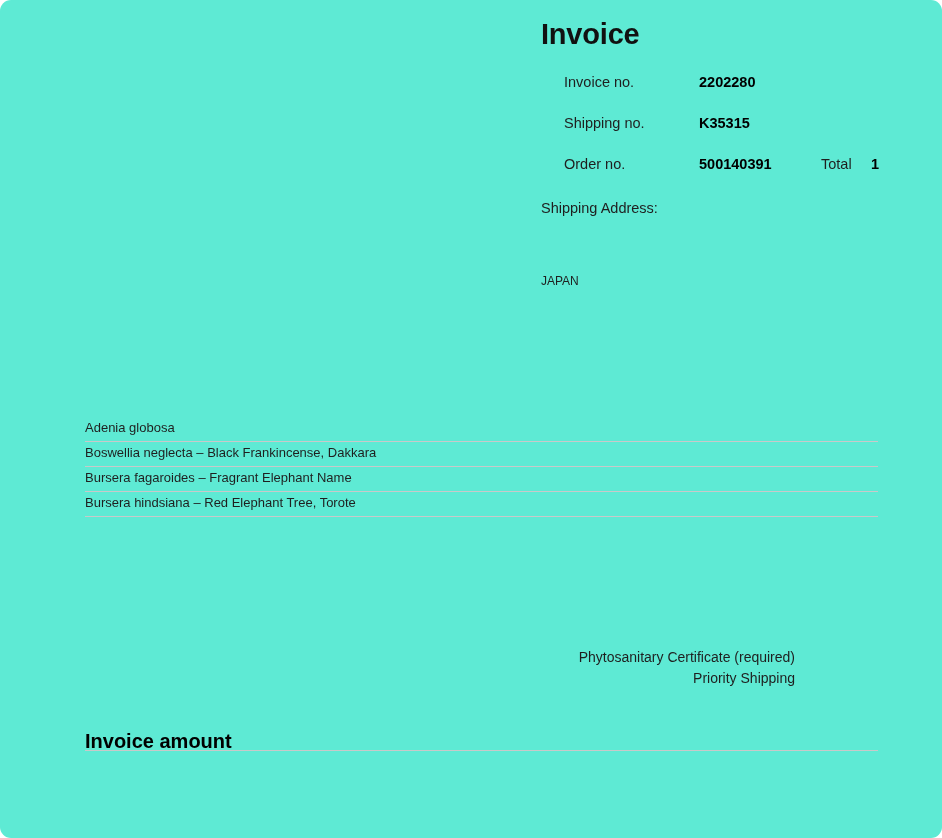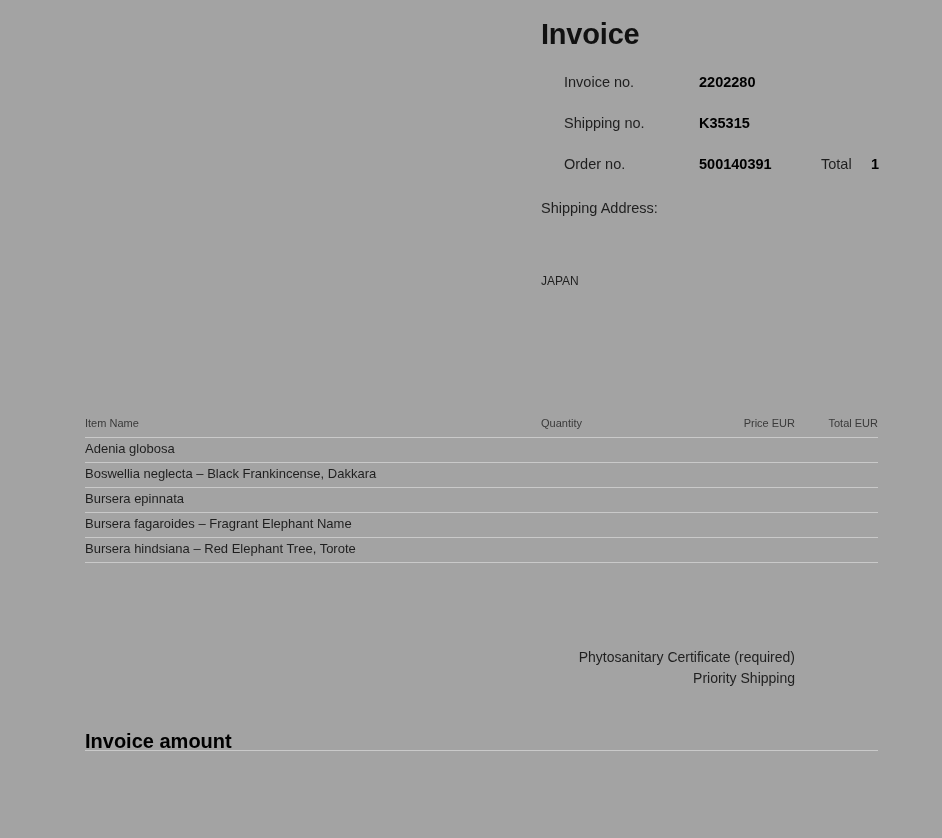--- a/index.html
+++ b/index.html
@@ -12,21 +12,22 @@
     height: 838px;
     position: relative;
     font-family: "Liberation Sans", sans-serif;
     color: #1a1a1a;
     -webkit-font-smoothing: antialiased;
   }
 
   .page {
     position: absolute;
     inset: 0;
-    background: #a3a3a3;
+    background: #5eead4;
+    border-radius: 11px;
   }
 
   
   .header-block {
     position: absolute;
     left: 541px;
     top: 20px;
     width: 350px;
   }
 
@@ -203,47 +204,35 @@
       <span class="meta-value">500140391</span>
       <span class="meta-page-label">Total</span>
       <span class="meta-page-value">1</span>
     </div>
   </div>
 
   <div class="shipping-label">Shipping Address:</div>
   <div class="shipping-address">JAPAN</div>
 
   <div class="items-table">
-    <div class="table-head">
-      <span class="th th-item">Item Name</span>
-      <span class="th th-qty">Quantity</span>
-      <span class="th th-price">Price EUR</span>
-      <span class="th th-total">Total EUR</span>
-    </div>
 
     <div class="item-row">
       <span class="cell cell-name">Adenia globosa</span>
       <span class="cell cell-qty"></span>
       <span class="cell cell-price"></span>
       <span class="cell cell-total"></span>
     </div>
 
     <div class="item-row">
       <span class="cell cell-name">Boswellia neglecta – Black Frankincense, Dakkara</span>
       <span class="cell cell-qty"></span>
       <span class="cell cell-price"></span>
       <span class="cell cell-total"></span>
     </div>
 
-    <div class="item-row">
-      <span class="cell cell-name">Bursera epinnata</span>
-      <span class="cell cell-qty"></span>
-      <span class="cell cell-price"></span>
-      <span class="cell cell-total"></span>
-    </div>
 
     <div class="item-row">
       <span class="cell cell-name">Bursera fagaroides – Fragrant Elephant Name</span>
       <span class="cell cell-qty"></span>
       <span class="cell cell-price"></span>
       <span class="cell cell-total"></span>
     </div>
 
     <div class="item-row">
       <span class="cell cell-name">Bursera hindsiana – Red Elephant Tree, Torote</span>

